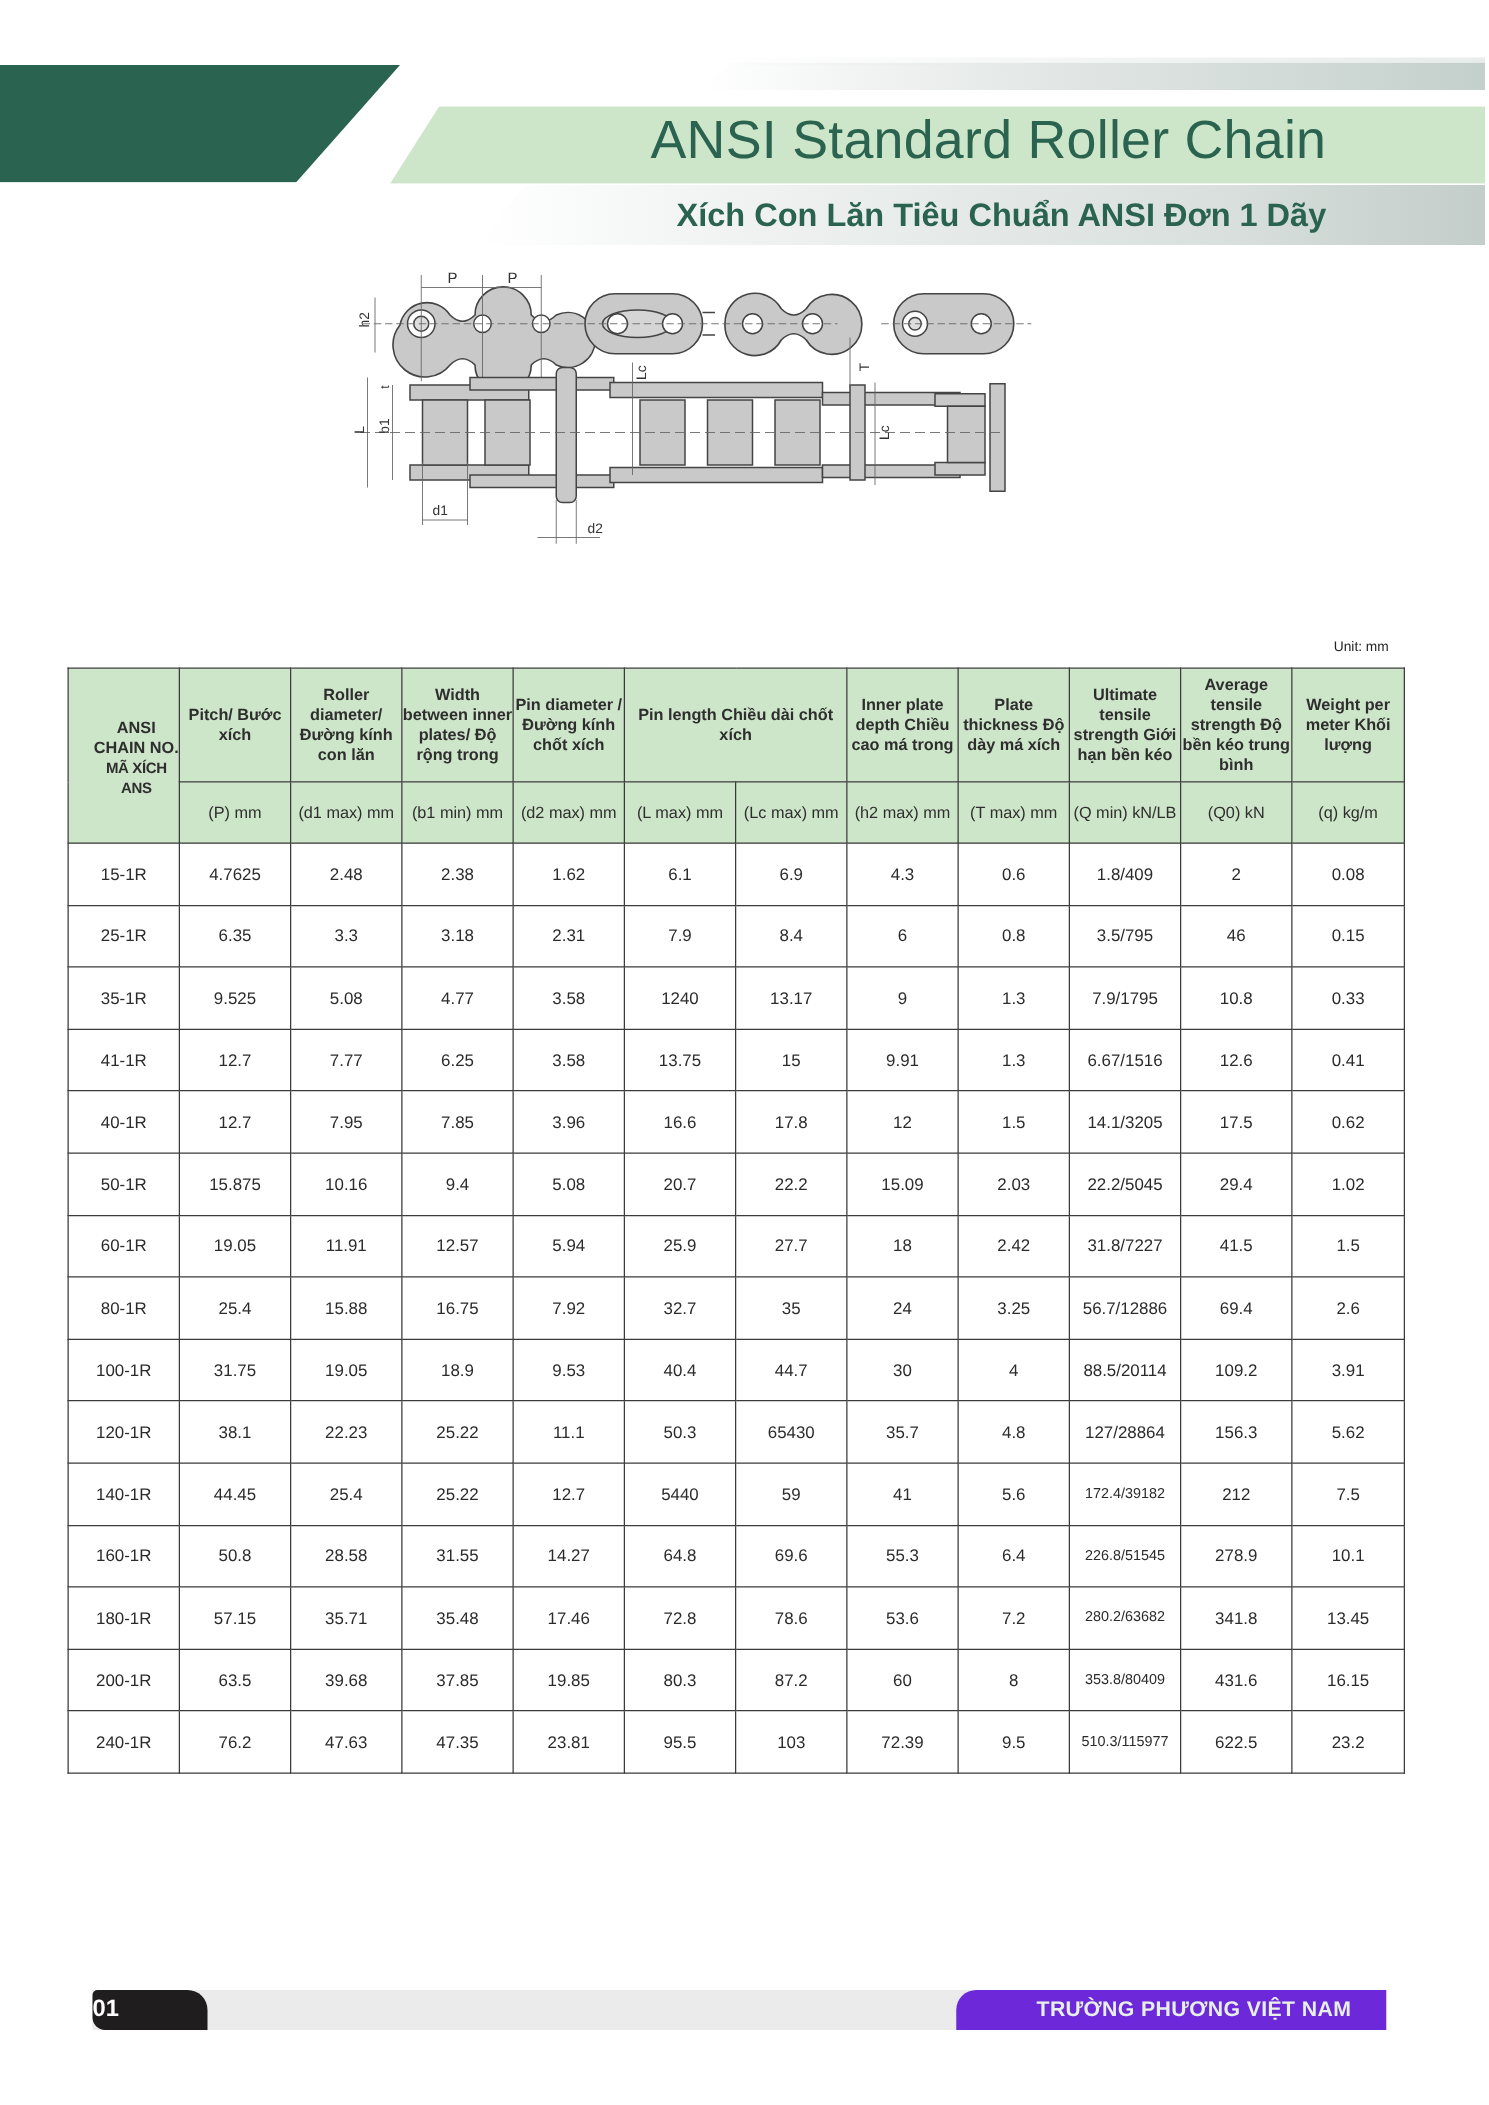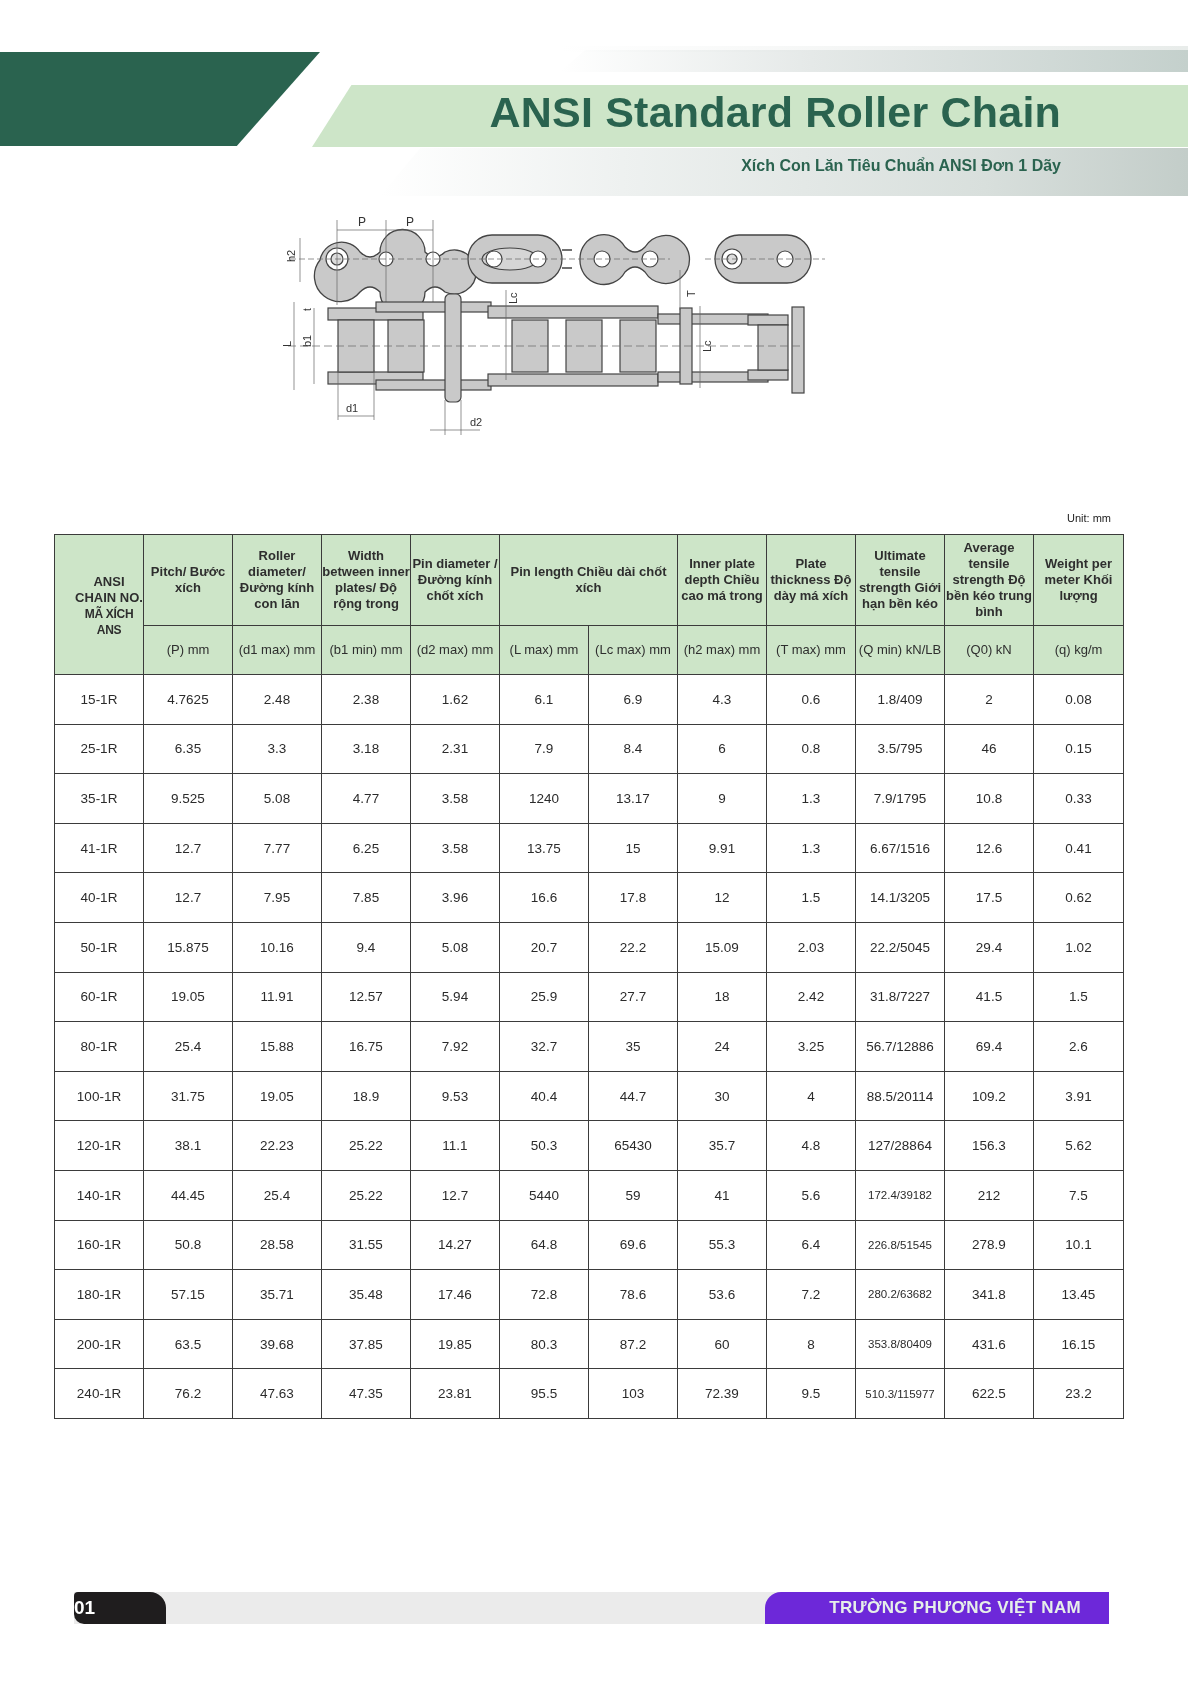--- a/index.html
+++ b/index.html
@@ -24,31 +24,31 @@
     position: absolute; left: 560px; top: 46px; width: 628px; height: 6px;
     background: linear-gradient(90deg, rgba(250,250,250,0) 0%, #f1f3f2 60%, #e8ecea 100%);
   }
   .hdr-light {
     position: absolute; left: 312px; top: 85px; width: 876px; height: 62px;
     background: #cde5c8;
     clip-path: polygon(4.5% 0, 100% 0, 100% 100%, 0 100%);
   }
   .hdr-title {
     position: absolute; right: 130px; top: 88px;
-    font-size: 43px; font-weight: bold; color: #2a634f; letter-spacing: 0.2px;
+    font-size: 43px; font-weight: normal; color: #2a634f; letter-spacing: 0.2px;
     white-space: nowrap;
   }
   .hdr-subband {
     position: absolute; left: 380px; top: 148px; width: 808px; height: 48px;
     background: linear-gradient(90deg, rgba(255,255,255,0) 0%, #eef1f0 30%, #d8dfdc 75%, #c3cdc9 100%);
     clip-path: polygon(5% 0, 100% 0, 100% 100%, 0 100%);
   }
   .hdr-subtitle {
     position: absolute; right: 130px; top: 157px;
-    font-size: 16px; font-weight: bold; color: #2a634f; white-space: nowrap;
+    font-size: 26px; font-weight: bold; color: #2a634f; white-space: nowrap;
   }
   
   .diagram { position: absolute; left: 280px; top: 210px; width: 600px; height: 250px; }
   
   .unit {
     position: absolute; right: 80px; top: 512px; font-size: 11px; color: #222;
   }
   
   table.spec {
     position: absolute; left: 54px; top: 534px; width: 1069px;

